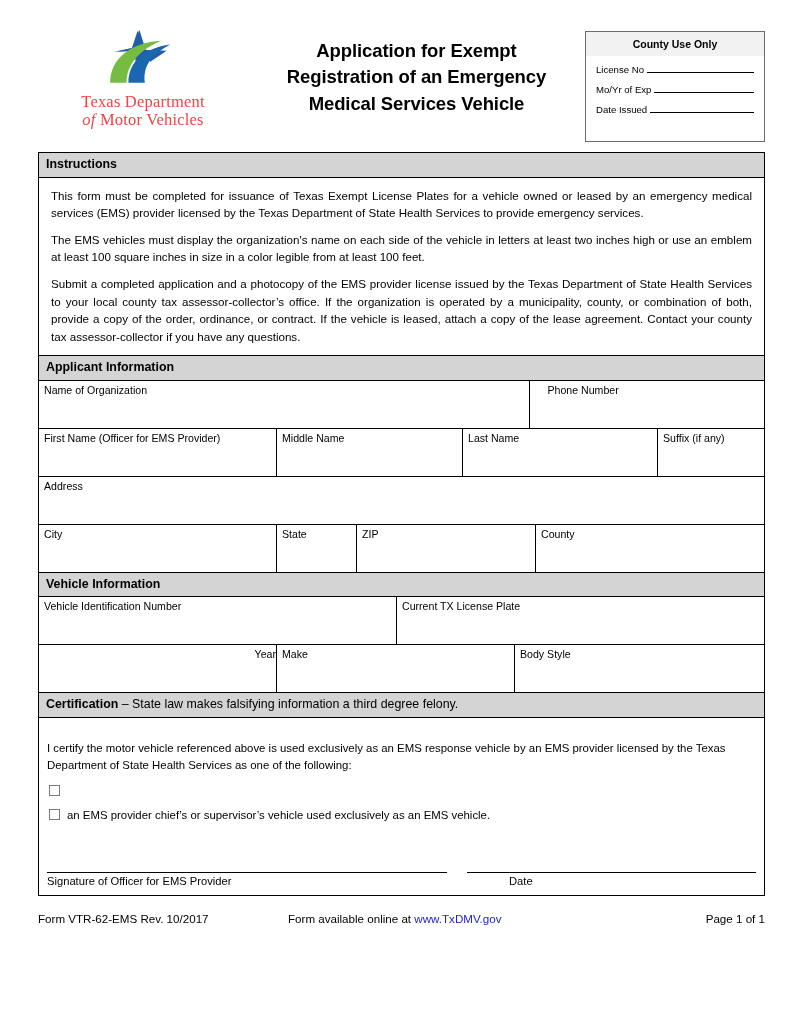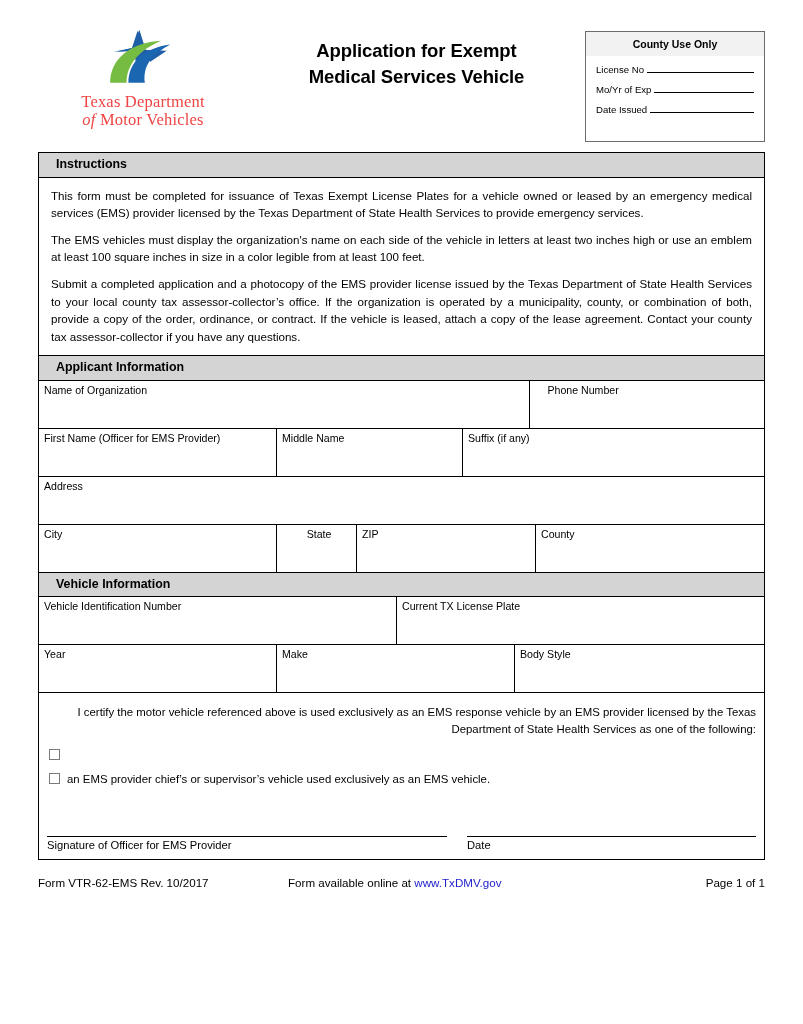--- a/index.html
+++ b/index.html
@@ -100,21 +100,21 @@
 
   
   .form-wrap {
     margin: 0 38px;
     border: 1.4px solid #000;
     border-top: 1.4px solid #000;
   }
   .sec-head {
     background: #d4d4d4;
     border-bottom: 1.2px solid #000;
-    padding: 4px 7px 4px 17px;
+    padding: 4px 7px 4px 7px;
     font-size: 12.4px;
     font-weight: bold;
     line-height: 1.25;
   }
   .sec-head .normal { font-weight: normal; }
 
   .instr-body {
     padding: 9px 12px 10px 12px;
     border-bottom: 1.4px solid #000;
   }
@@ -138,22 +138,21 @@
     font-size: 10.6px;
     line-height: 1.3;
     min-height: 47px;
     position: relative;
   }
   .fcell.noborder { border-right: none; }
   .fcell .lab { display: block; }
 
   
   .cert-body {
-    padding: 11px 8px 0 8px;
-    text-align: right;
+    padding: 22px 8px 0 8px;
   }
   .cert-body .intro {
     margin: 0 0 10px 0;
     font-size: 11.4px;
     line-height: 1.48;
   }
   .cbrow {
     display: flex;
     align-items: flex-start;
     margin: 0 0 12px 0;
@@ -180,20 +179,21 @@
     border-top: 1.2px solid #000;
     height: 0;
   }
   .sig-l.one { width: 400px; }
   .sig-gap { width: 20px; }
   .sig-l.two { flex: 1; }
   .sig-labels {
     display: flex;
     padding: 2px 8px 8px 8px;
     font-size: 11.2px;
+    gap: 42px;
   }
   .sig-labels .sl-one { width: 420px; }
 
   
   .footer {
     margin: 16px 38px 0 38px;
     display: flex;
     font-size: 11.6px;
     align-items: baseline;
   }
@@ -219,20 +219,21 @@
         <path d="M34 60 C34 38, 50 22, 80 18 C58 30, 50 42, 52 60 Z" fill="#1b66b0"></path>
       </svg>
       <div class="logo-text">
         <span class="l1">Texas Department</span>
         <span class="l2"><span class="ital">of</span><span> Motor Vehicles</span></span>
       </div>
     </div>
 
     <div class="title-block">
       <span class="tline">Application for Exempt</span>
+      <span class="tline">Registration of an Emergency</span>
       <span class="tline">Medical Services Vehicle</span>
     </div>
 
     <div class="county-box">
       <div class="cb-head">County Use Only</div>
       <div class="cb-body">
         <div class="cb-row">
           <span class="cb-lab">License No</span>
           <span class="cb-line"></span>
         </div>
@@ -268,36 +269,39 @@
       </div>
     </div>
 
     <div class="frow">
       <div class="fcell" style="width:238px;">
         <span class="lab">First Name (Officer for EMS Provider)</span>
       </div>
       <div class="fcell" style="width:186px;">
         <span class="lab">Middle Name</span>
       </div>
+      <div class="fcell" style="width:195px;">
+        <span class="lab">Last Name</span>
+      </div>
       <div class="fcell noborder" style="width:102px;">
         <span class="lab">Suffix (if any)</span>
       </div>
     </div>
 
     <div class="frow">
       <div class="fcell noborder" style="width:721px;">
         <span class="lab">Address</span>
       </div>
     </div>
 
     <div class="frow last">
       <div class="fcell" style="width:238px;">
         <span class="lab">City</span>
       </div>
-      <div class="fcell" style="width:80px;text-align:center;">
+      <div class="fcell" style="width:80px;">
         <span class="lab">State</span>
       </div>
       <div class="fcell" style="width:179px;">
         <span class="lab">ZIP</span>
       </div>
       <div class="fcell noborder" style="width:224px;">
         <span class="lab">County</span>
       </div>
     </div>
 
@@ -306,31 +310,32 @@
     <div class="frow">
       <div class="fcell" style="width:358px;">
         <span class="lab">Vehicle Identification Number</span>
       </div>
       <div class="fcell noborder" style="width:363px;">
         <span class="lab">Current TX License Plate</span>
       </div>
     </div>
 
     <div class="frow last">
-      <div class="fcell" style="width:238px;">
+      <div class="fcell" style="width:238px;text-align:right;">
         <span class="lab">Year</span>
       </div>
       <div class="fcell" style="width:238px;">
         <span class="lab">Make</span>
       </div>
       <div class="fcell noborder" style="width:245px;">
         <span class="lab">Body Style</span>
       </div>
     </div>
 
+    <div class="sec-head"><span>Certification</span><span class="normal"> – State law makes falsifying information a third degree felony.</span></div>
 
     <div class="cert-body">
       <p class="intro">I certify the motor vehicle referenced above is used exclusively as an EMS response vehicle by an EMS provider licensed by the Texas Department of State Health Services as one of the following:</p>
 
       <div class="cbrow">
         <span class="cbox"></span>
       </div>
       <div class="cbrow">
         <span class="cbox"></span>
         <span>an EMS provider chief’s or supervisor’s vehicle used exclusively as an EMS vehicle.</span>

